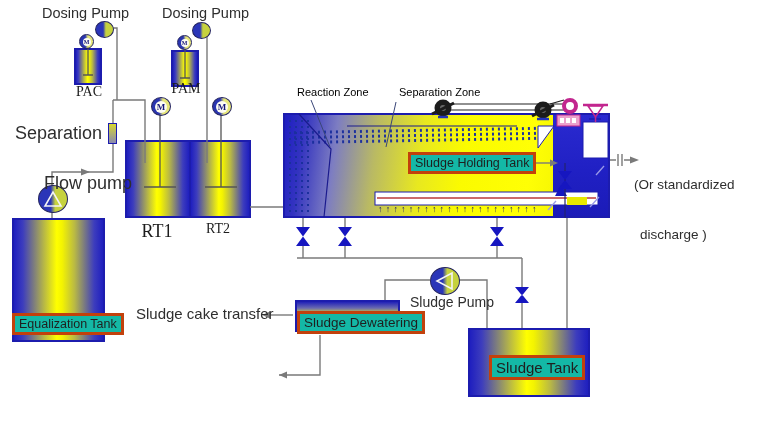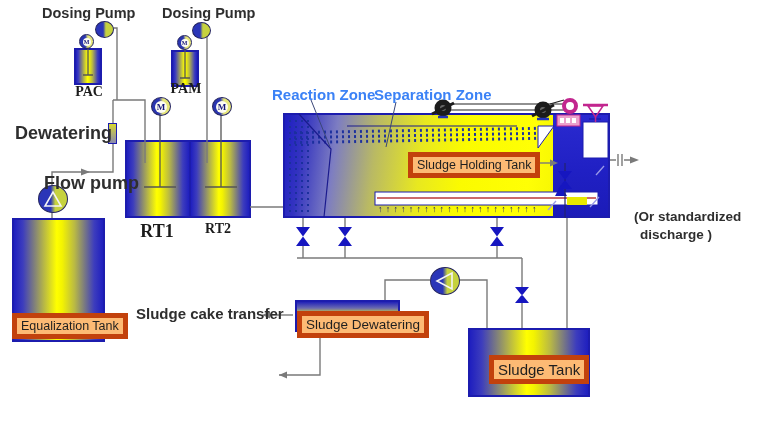--- a/index.html
+++ b/index.html
@@ -1,35 +1,35 @@
 <!DOCTYPE html>
 <html><head>
 <meta charset="utf-8">
 <style>
   html,body{margin:0;padding:0;background:#fff;}
   .stage{position:relative;width:757px;height:428px;background:#ffffff;overflow:hidden;
          font-family:"Liberation Sans",sans-serif;color:#2b2b2b;}
   .abs{position:absolute;}
-  .lbl{position:absolute;white-space:nowrap;color:#2e2e2e;z-index:5;font-weight:bold;}
+  .lbl{position:absolute;white-space:nowrap;color:#2e2e2e;z-index:5;}
   .serif{font-family:"Liberation Serif",serif;color:#1c1c1c;}
   .tank{position:absolute;border:2px solid #1c1cae;box-sizing:border-box;z-index:1;}
   .cyl-h{background:linear-gradient(90deg,#1f1fbf 0%,#3d3dbd 10%,#b9b944 34%,#ffff00 48%,#f4f400 54%,#b9b944 68%,#3d3dbd 90%,#1f1fbf 100%);}
   .cyl-v{background:linear-gradient(180deg,#2222b8 0%,#6a6ab0 22%,#eded18 45%,#ffff00 55%,#6a6ab0 82%,#2222b8 100%);}
-  .whitebox{position:absolute;background:#fdba74;border:5px solid #c2410c;padding:1px 4px;
+  .whitebox{position:absolute;background:#14b8a6;border:3px solid #c2410c;padding:1px 4px;
             white-space:nowrap;z-index:6;color:#1f1f1f;}
   .pump{position:absolute;border-radius:50%;border:1px solid #23235e;
         background:linear-gradient(90deg,#2a35b8 42%,#c6d23e 58%);z-index:4;}
   .motor{position:absolute;border-radius:50%;border:1px solid #23235e;z-index:4;
          background:linear-gradient(90deg,#2a35b0 40%,#e6e67a 60%);
          display:flex;align-items:center;justify-content:center;}
   .motor .ring{background:#fdfdf2;border-radius:50%;display:flex;align-items:center;justify-content:center;
          font-family:"Liberation Serif",serif;font-weight:bold;color:#16167a;}
   .dots{position:absolute;z-index:2;background-image:radial-gradient(circle,#1b2f9e 1.1px,transparent 1.4px);}
   svg.layer{position:absolute;left:0;top:0;z-index:3;}
-  .zone-lbl{font-size:15px;color:#3b82f6;}
+  .zone-lbl{font-size:11px;color:#000000;margin-left:25px;}
 </style>
 </head>
 <body>
 
 <div class="stage">
 
   <div class="tank cyl-h" style="left:74px;top:48px;width:28px;height:37px;"></div>
   <div class="tank cyl-h" style="left:171px;top:50px;width:28px;height:37px;"></div>
 
   <div class="tank cyl-h" style="left:125px;top:140px;width:65px;height:78px;border-right-width:1px;"></div>
@@ -190,32 +190,33 @@
   </div>
 
   <div class="lbl" style="left:378px;top:204px;width:195px;font-size:9px;letter-spacing:3.2px;color:#16166a;z-index:4;">↑↑↑↑↑↑↑↑↑↑↑↑↑↑↑↑↑↑↑↑↑</div>
 
   <div class="lbl" style="left:42px;top:5px;font-size:14.5px;">Dosing Pump</div>
   <div class="lbl" style="left:162px;top:5px;font-size:14.5px;">Dosing Pump</div>
 
   <div class="lbl serif" style="left:72px;top:84px;width:34px;text-align:center;font-size:14px;">PAC</div>
   <div class="lbl serif" style="left:169px;top:81px;width:34px;text-align:center;font-size:14px;">PAM</div>
 
-  <div class="lbl" style="left:15px;top:123px;font-size:18px;">Dewatering</div>
+  <div class="lbl" style="left:15px;top:123px;font-size:18px;">Separation</div>
   <div class="lbl" style="left:44px;top:173px;font-size:18px;">Flow pump</div>
 
   <div class="lbl serif" style="left:137px;top:221px;width:40px;text-align:center;font-size:18px;">RT1</div>
   <div class="lbl serif" style="left:198px;top:221px;width:40px;text-align:center;font-size:14px;">RT2</div>
 
   <div class="lbl zone-lbl" style="left:272px;top:86px;">Reaction Zone</div>
   <div class="lbl zone-lbl" style="left:374px;top:86px;">Separation Zone</div>
 
   <div class="whitebox" style="left:408px;top:152px;font-size:12.5px;">Sludge Holding Tank</div>
 
-  <div class="lbl" style="left:634px;top:177px;font-size:13.5px;margin-top:32px;">(Or standardized</div>
+  <div class="lbl" style="left:634px;top:177px;font-size:13.5px;">(Or standardized</div>
   <div class="lbl" style="left:640px;top:192px;font-size:13.5px;margin-top:35px;">discharge )</div>
 
+  <div class="lbl" style="left:410px;top:294px;font-size:14px;">Sludge Pump</div>
   <div class="whitebox" style="left:297px;top:311px;font-size:13.5px;text-align:center;">Sludge Dewatering</div>
   <div class="lbl" style="left:136px;top:305px;font-size:15px;">Sludge cake transfer</div>
   <div class="whitebox" style="left:12px;top:313px;font-size:12.5px;">Equalization Tank</div>
   <div class="whitebox" style="left:489px;top:355px;font-size:15px;">Sludge Tank</div>
 
 </div>
 
 </body></html>

